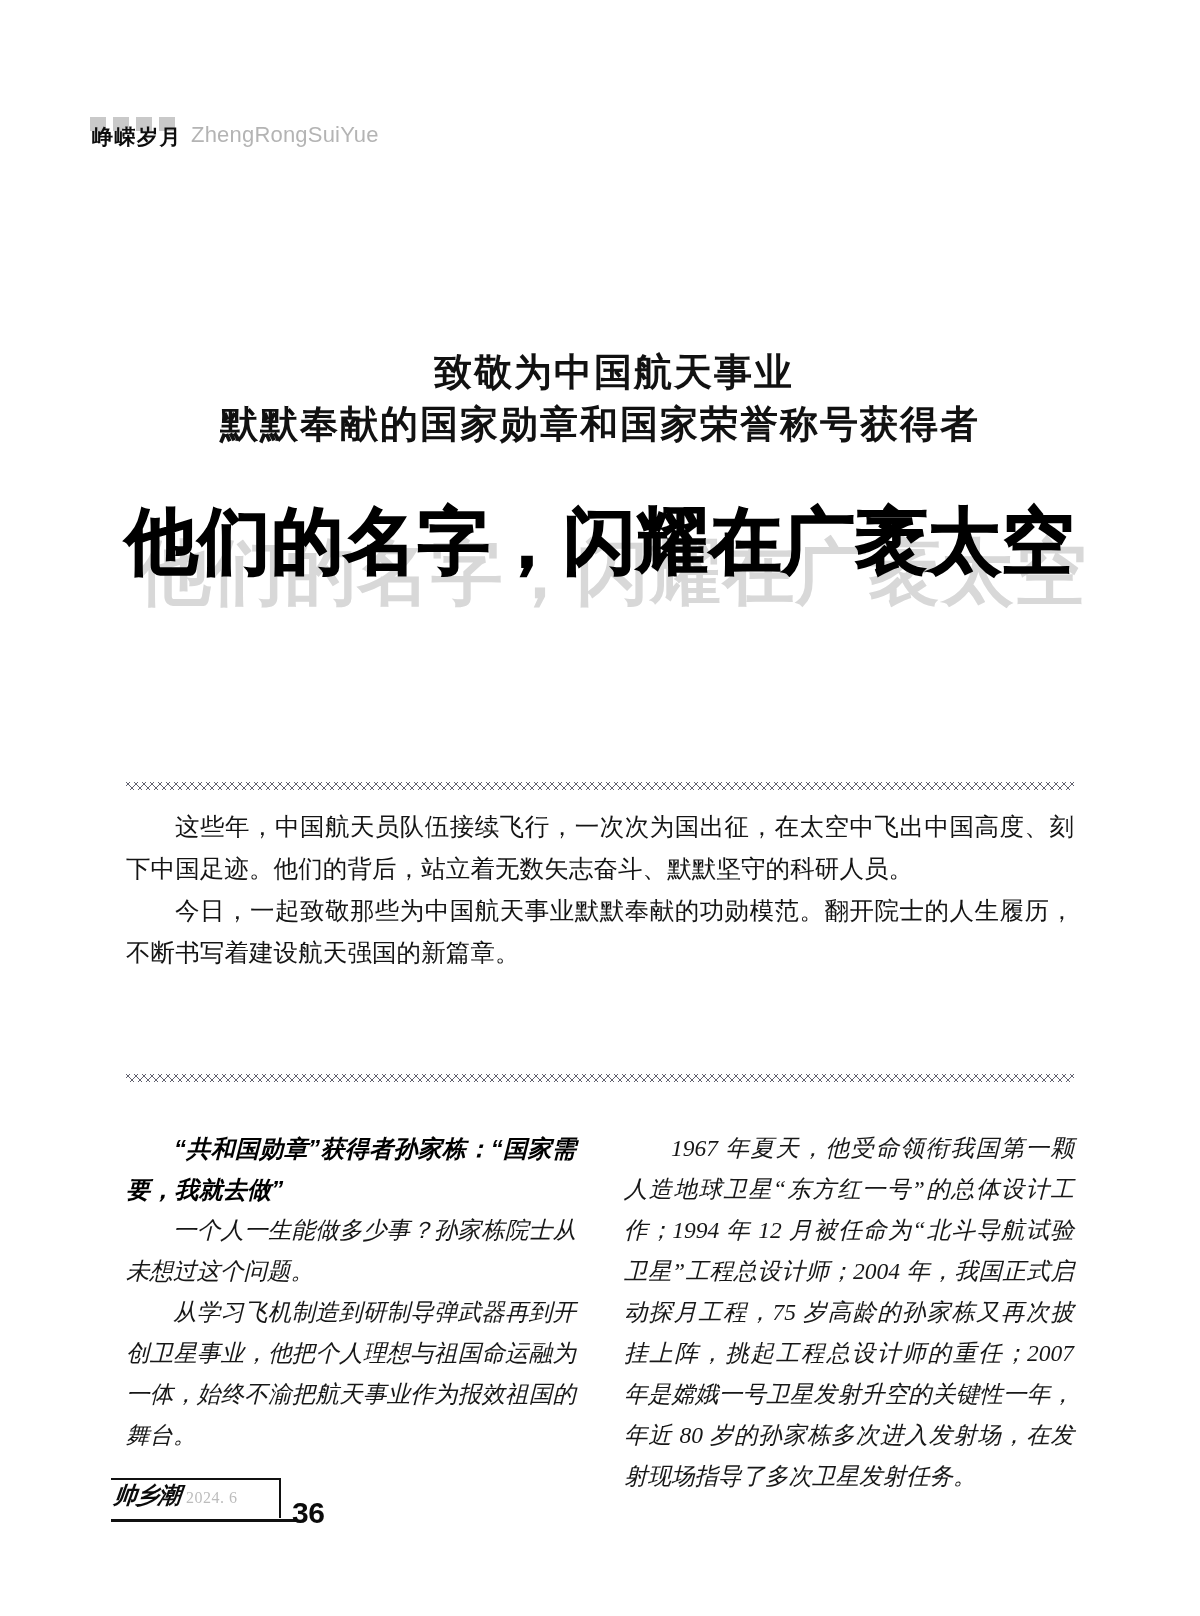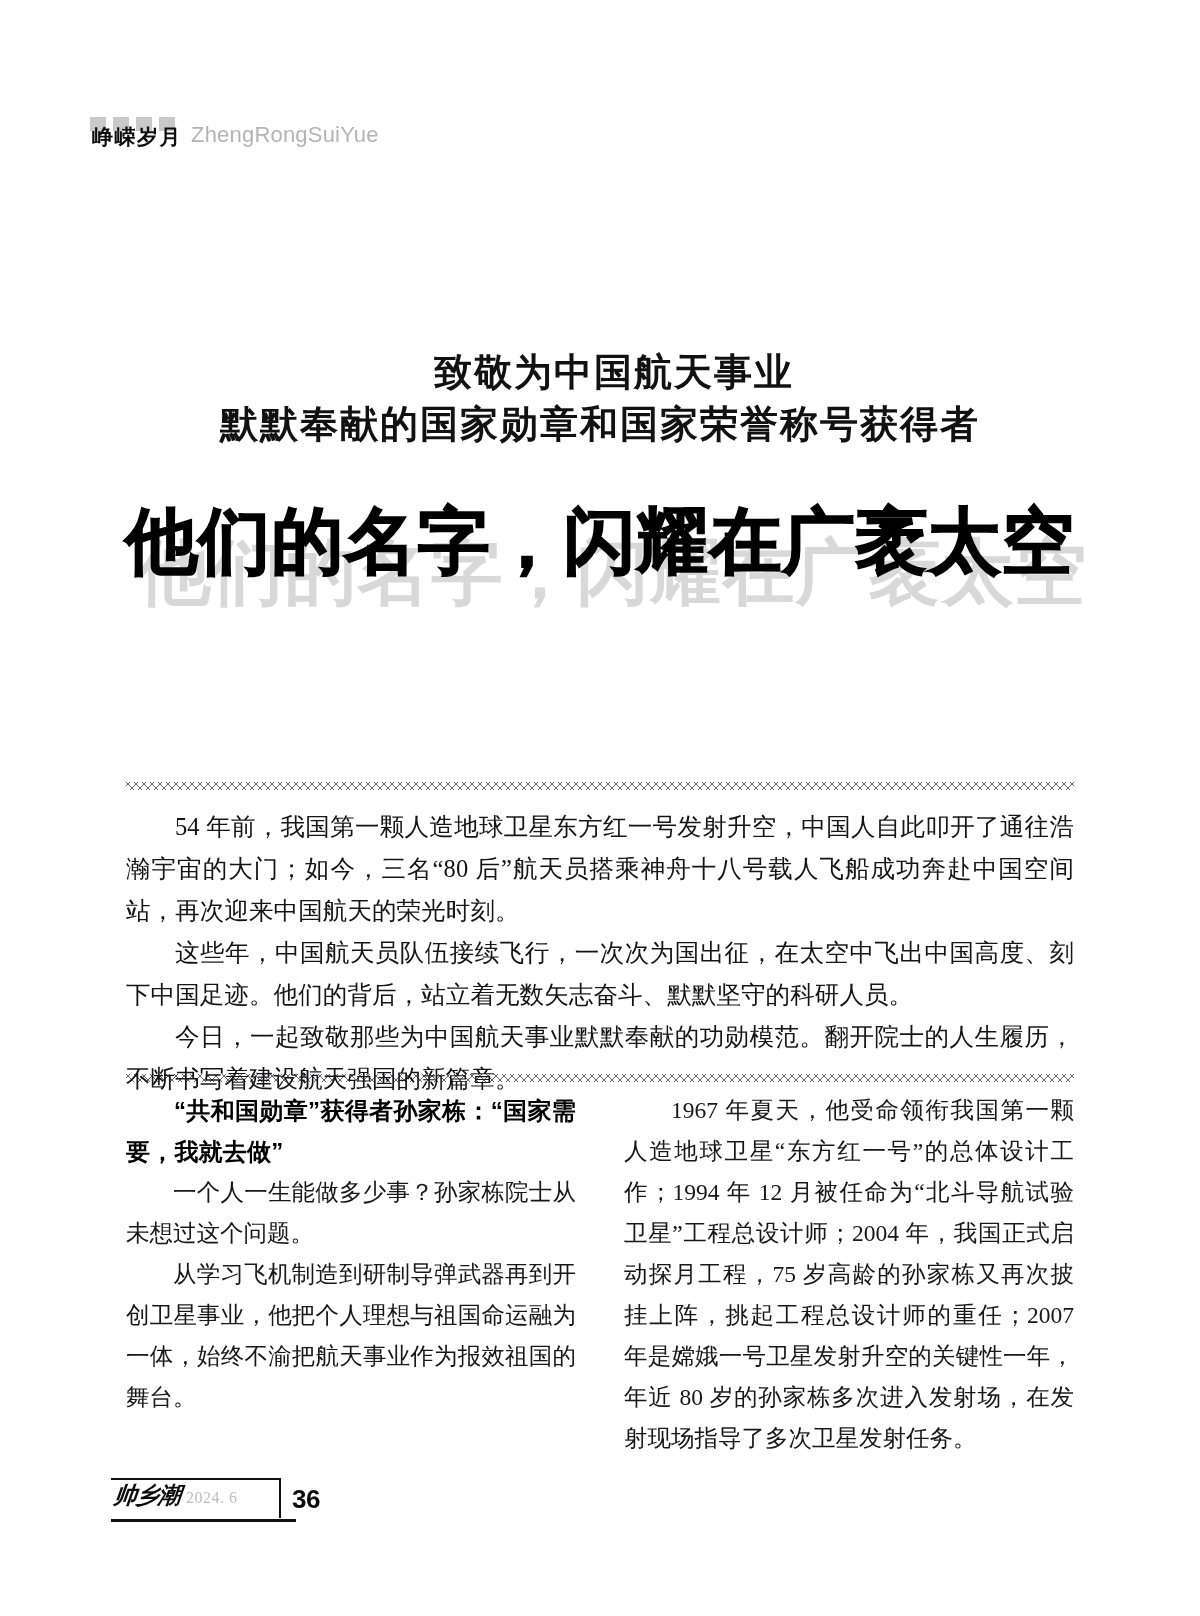--- a/index.html
+++ b/index.html
@@ -147,27 +147,28 @@
     letter-spacing: 0.1px;
   }
   .intro p {
     margin: 0;
     text-indent: 2em;
   }
 
   
   .col {
     position: absolute;
-    top: 1090px;
+    top: 1128px;
     width: 450px;
     font-family: "Liberation Serif", "DejaVu Serif", serif;
     font-size: 23.5px;
     line-height: 41px;
     color: #171717;
     text-align: justify;
+    font-style: italic;
   }
   .col.left  { left: 126px; }
   .col.right { left: 624px; }
 
   .col p {
     margin: 0;
     text-indent: 2em;
   }
   .subhead {
     font-family: "Liberation Sans", "DejaVu Sans", sans-serif;
@@ -228,24 +229,24 @@
   .footer-date {
     font-family: Liberation Serif, serif;
     font-size: 16px;
     color: #bdbdbd;
     line-height: 1;
     letter-spacing: 0.5px;
   }
   .footer-pageno {
     position: absolute;
     left: 196px;
-    top: 8px;
+    top: 20px;
     font-family: "Liberation Sans", "DejaVu Sans", sans-serif;
     font-weight: 700;
-    font-size: 26px;
+    font-size: 30px;
     color: #0b0b0b;
     line-height: 1;
     letter-spacing: -0.5px;
   }
 </style>
 </head>
 <body>
 
 <div class="page">
 
@@ -271,21 +272,20 @@
     <span class="headline">
       <span class="ghost">他们的名字，闪耀在广袤太空</span>
       <span class="front">他们的名字，闪耀在广袤太空</span>
     </span>
   </div>
 
   <div class="wave-rule top"></div>
   <div class="wave-rule bottom"></div>
 
   <div class="intro">
-    <p>54 年前，我国第一颗人造地球卫星东方红一号发射升空，中国人自此叩开了通往浩瀚宇宙的大门；如今，三名“80 后”航天员搭乘神舟十八号载人飞船成功奔赴中国空间站，再次迎来中国航天的荣光时刻。</p>
     <p>这些年，中国航天员队伍接续飞行，一次次为国出征，在太空中飞出中国高度、刻下中国足迹。他们的背后，站立着无数矢志奋斗、默默坚守的科研人员。</p>
     <p>今日，一起致敬那些为中国航天事业默默奉献的功勋模范。翻开院士的人生履历，不断书写着建设航天强国的新篇章。</p>
   </div>
 
   <div class="col left">
     <p class="subhead">“共和国勋章”获得者孙家栋：“国家需要，我就去做”</p>
     <p>一个人一生能做多少事？孙家栋院士从未想过这个问题。</p>
     <p>从学习飞机制造到研制导弹武器再到开创卫星事业，他把个人理想与祖国命运融为一体，始终不渝把航天事业作为报效祖国的舞台。</p>
   </div>
 

